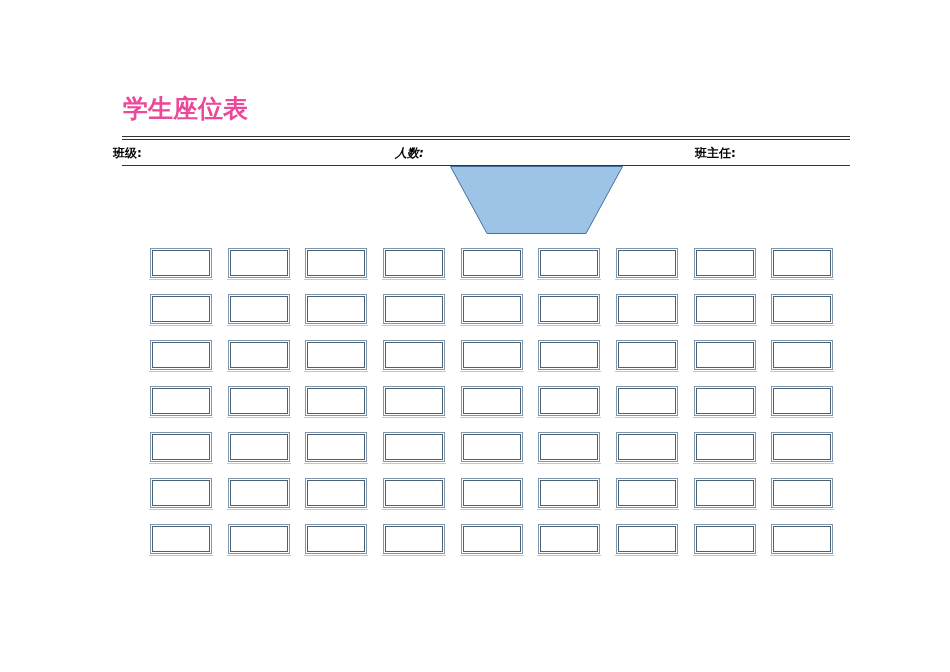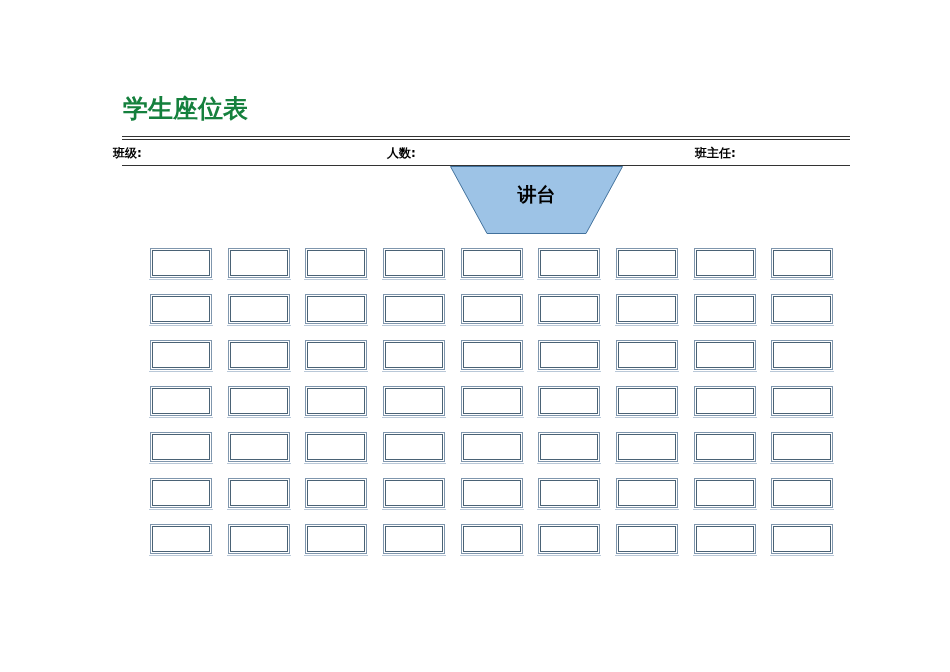--- a/index.html
+++ b/index.html
@@ -1,21 +1,21 @@
 <!DOCTYPE html>
 <html><head>
   <meta charset="utf-8">
   <style>
     html, body { margin: 0; padding: 0; }
     body {
       width: 950px; height: 672px; background: #ffffff; position: relative; overflow: hidden;
       font-family: "DejaVu Sans", "Liberation Sans", sans-serif;
     }
     .title {
-      position: absolute; left: 123px; top: 92px; font-size: 25px; font-weight: bold; color: #15803d;
+      position: absolute; left: 123px; top: 92px; font-size: 25px; font-weight: bold; color: #ec4899;
       letter-spacing: 0px;
     }
     .rule-top1 { position: absolute; left: 122px; width: 728px; top: 136px; height: 0; border-top: 1px solid #333; }
     .rule-top2 { position: absolute; left: 122px; width: 728px; top: 139px; height: 0; border-top: 1px solid #333; }
     .rule-bot  { position: absolute; left: 122px; width: 728px; top: 165px; height: 0; border-top: 1px solid #333; }
     .info { position: absolute; top: 145px; font-size: 12px; font-weight: bold; color: #000; }
     .podium { position: absolute; left: 450px; top: 166px; width: 173px; height: 68px; }
     .podium svg { display: block; }
     .podium-label {
       position: absolute; left: 0; top: 16px; width: 173px; text-align: center;
@@ -33,30 +33,29 @@
     }
   </style>
 </head>
 <body>
 
 <div class="title">学生座位表</div>
 <div class="rule-top1"></div>
 <div class="rule-top2"></div>
 
 <div class="info" style="left:113px;">班级:</div>
-<div class="info" style="left:387px;">人数:</div>
+<div class="info" style="left:395px;font-style:italic;">人数:</div>
 <div class="info" style="left:695px;">班主任:</div>
 
 <div class="rule-bot"></div>
 
 <div class="podium">
   <svg width="173" height="68" viewBox="0 0 173 68">
     <polygon points="0.5,0.5 172.5,0.5 136,67.5 37,67.5" fill="#9dc3e6" stroke="#41719c" stroke-width="1"></polygon>
   </svg>
-  <div class="podium-label">讲台</div>
 </div>
 
 <div class="grid" id="seat-grid">
     <div class="seat" style="left: 0px; top: 0px;"></div>
     <div class="seat" style="left: 78px; top: 0px;"></div>
     <div class="seat" style="left: 155px; top: 0px;"></div>
     <div class="seat" style="left: 233px; top: 0px;"></div>
     <div class="seat" style="left: 311px; top: 0px;"></div>
     <div class="seat" style="left: 388px; top: 0px;"></div>
     <div class="seat" style="left: 466px; top: 0px;"></div>

